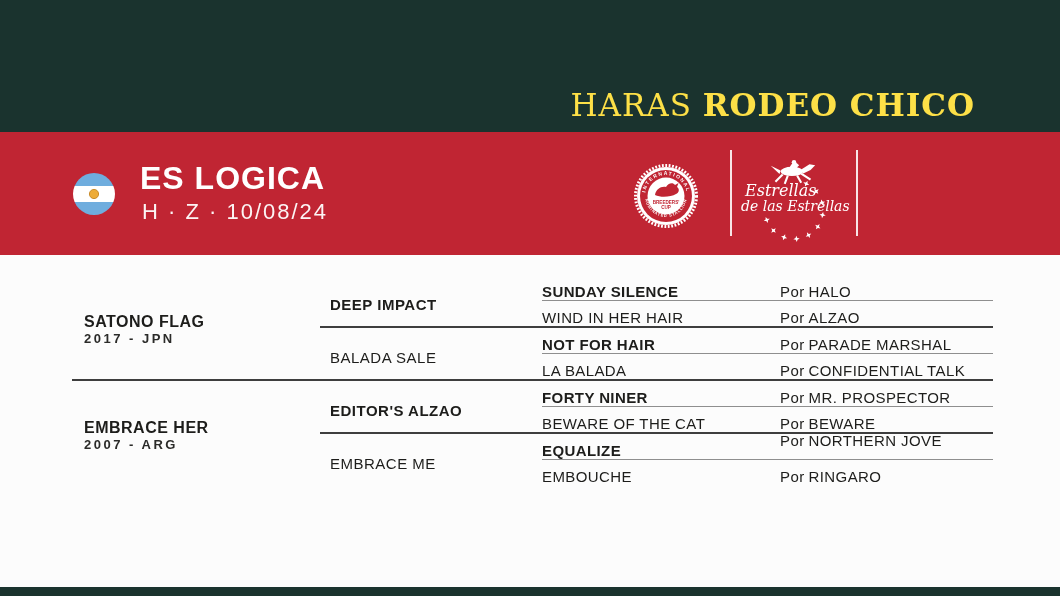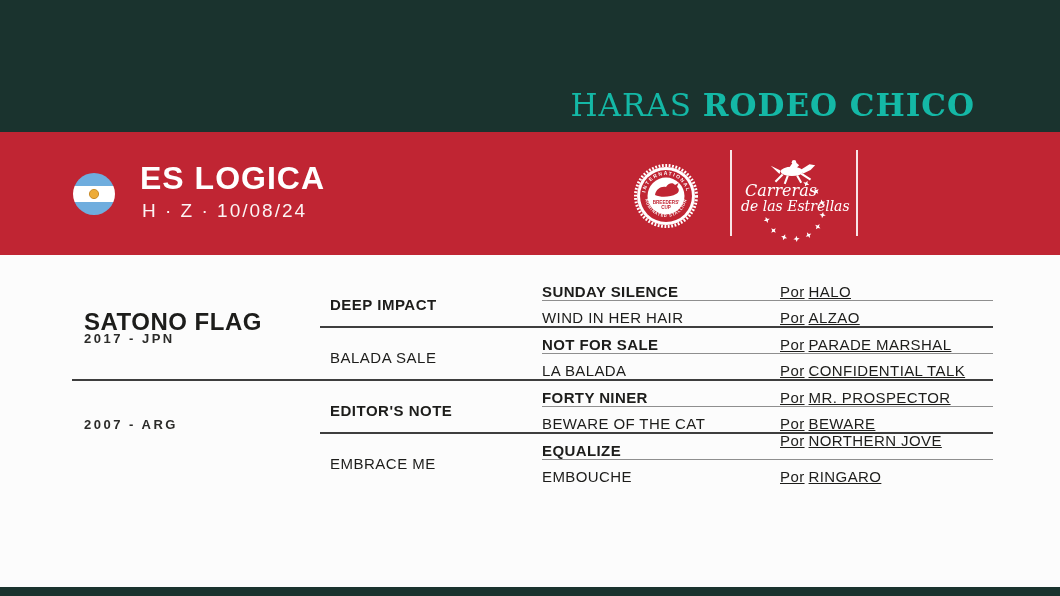--- a/index.html
+++ b/index.html
@@ -8,33 +8,33 @@
     background:#fcfcfc;overflow:hidden;
     font-family:"Liberation Sans",sans-serif;color:#1d1d1b;
   }
   
   .band-green{position:absolute;left:0;width:1060px;background:#1a332e;}
   .band-top{top:0;height:132px;}
   .band-bottom{top:587px;height:9px;}
   .brand{
     position:absolute;right:85px;bottom:11px;
     font-family:"DejaVu Serif","Liberation Serif",serif;
-    font-size:31px;color:#14b8a6;letter-spacing:1px;white-space:nowrap;line-height:1;margin-top:14px;
+    font-size:31px;color:#fde047;letter-spacing:1px;white-space:nowrap;line-height:1;margin-top:14px;
   }
   .brand .reg{font-weight:400;}
   .brand .bold{font-weight:700;}
   
   .band-red{position:absolute;left:0;top:132px;width:1060px;height:123px;background:#c02533;}
   .flag{position:absolute;left:73px;top:41px;width:42px;height:42px;}
   .horse-title{
     position:absolute;left:140px;top:30px;font-size:32px;font-weight:700;
     letter-spacing:1px;color:#ffffff;line-height:1;white-space:nowrap;
   }
   .horse-sub{
-    position:absolute;left:142px;top:69px;font-size:19px;font-weight:400;
+    position:absolute;left:142px;top:69px;font-size:22px;font-weight:400;
     letter-spacing:2px;color:rgba(255,255,255,.95);line-height:1;white-space:nowrap;
   }
   .seal{position:absolute;left:633px;top:31px;width:66px;height:66px;}
   .vdiv{position:absolute;top:18px;width:2px;height:86px;background:rgba(255,255,255,.88);}
   .vdiv1{left:730px;}
   .vdiv2{left:856px;}
   .carreras{position:absolute;left:737px;top:23px;width:104px;height:96px;}
   .carreras .horse{position:absolute;left:30px;top:2px;width:54px;height:31px;}
   .carreras .t1{
     position:absolute;left:8px;top:28px;color:#fff;line-height:1;white-space:nowrap;
@@ -44,26 +44,26 @@
     position:absolute;left:4px;top:44px;color:#fff;line-height:1;white-space:nowrap;
     font-family:"DejaVu Serif","Liberation Serif",serif;font-style:italic;font-size:14px;
   }
   .carreras .stars{position:absolute;left:0;top:0;width:104px;height:96px;}
   .lot{
     position:absolute;left:878px;top:22px;font-size:84px;font-weight:200;
     letter-spacing:3px;color:#ffffff;line-height:1;white-space:nowrap;
   }
   
   .g1{position:absolute;left:84px;white-space:nowrap;}
-  .g1 .nm{font-size:24px;font-weight:700;letter-spacing:.5px;line-height:20px;}
+  .g1 .nm{font-size:16px;font-weight:700;letter-spacing:.5px;line-height:20px;}
   .g1 .yr{font-size:13px;font-weight:600;letter-spacing:2.5px;line-height:13px;color:#2b2b29;}
   .g2{position:absolute;left:330px;font-size:15px;letter-spacing:.5px;line-height:15px;white-space:nowrap;}
   .g3{position:absolute;font-size:15px;letter-spacing:.4px;line-height:13px;white-space:nowrap;}
   .g3.name{left:542px;}
-  .g3.por{left:780px;text-decoration:underline;}
+  .g3.por{left:780px;}
   .por-prefix{margin-right:4px;}
   .bold{font-weight:700;}
   .hline{position:absolute;height:1px;background:#8f8f8f;}
   .hline.dark{height:2px;background:#3e3e3e;}
 </style>
 </head>
 <body>
 
 <div id="app">
 
@@ -135,52 +135,53 @@
         </g>
       </svg>
       <svg class="horse" viewBox="0 0 52 30">
         <ellipse cx="24" cy="14" rx="11" ry="4.5" fill="#ffffff"></ellipse>
         <path d="M33 12 L41 7 L46.5 8 L42 12.5 L35 16 Z" fill="#ffffff"></path>
         <path d="M13 13 L3.5 8.5 L12 16.5 Z" fill="#ffffff"></path>
         <path d="M15 17 L8 24 M20 18 L17 26 M29 18 L33 25 M33 16 L42 22" stroke="#ffffff" stroke-width="2" fill="none"></path>
         <circle cx="26" cy="5" r="2.2" fill="#ffffff"></circle>
         <path d="M22 9.5 Q26 2 31 8 L28 11 Q25 12 22 9.5 Z" fill="#ffffff"></path>
       </svg>
-      <div class="t1">Carreras</div>
+      <div class="t1">Estrellas</div>
       <div class="t2">de las Estrellas</div>
     </div>
 
     <div class="vdiv vdiv2"></div>
 
   </div>
 
   <div class="g1" style="top:312px">
     <div class="nm">SATONO FLAG</div>
     <div class="yr">2017 - JPN</div>
   </div>
   <div class="g1" style="top:418px">
+    <div class="nm">EMBRACE HER</div>
     <div class="yr">2007 - ARG</div>
   </div>
 
   <div class="g2 bold" style="top:297px">DEEP IMPACT</div>
   <div class="g2" style="top:350px">BALADA SALE</div>
-  <div class="g2 bold" style="top:403px">EDITOR'S NOTE</div>
+  <div class="g2 bold" style="top:403px">EDITOR'S ALZAO</div>
   <div class="g2" style="top:456px">EMBRACE ME</div>
 
   <div class="g3 name bold" style="top:285px">SUNDAY SILENCE</div>
   <div class="g3 por" style="top:285px">
     <span class="por-prefix">Por</span><span>HALO</span>
   </div>
 
   <div class="g3 name" style="top:311px">WIND IN HER HAIR</div>
   <div class="g3 por" style="top:311px">
     <span class="por-prefix">Por</span><span>ALZAO</span>
   </div>
 
-  <div class="g3 name bold" style="top:338px">NOT FOR SALE</div>
+  <div class="g3 name bold" style="top:338px">NOT FOR HAIR</div>
   <div class="g3 por" style="top:338px">
     <span class="por-prefix">Por</span><span>PARADE MARSHAL</span>
   </div>
 
   <div class="g3 name" style="top:364px">LA BALADA</div>
   <div class="g3 por" style="top:364px">
     <span class="por-prefix">Por</span><span>CONFIDENTIAL TALK</span>
   </div>
 
   <div class="g3 name bold" style="top:391px">FORTY NINER</div>

